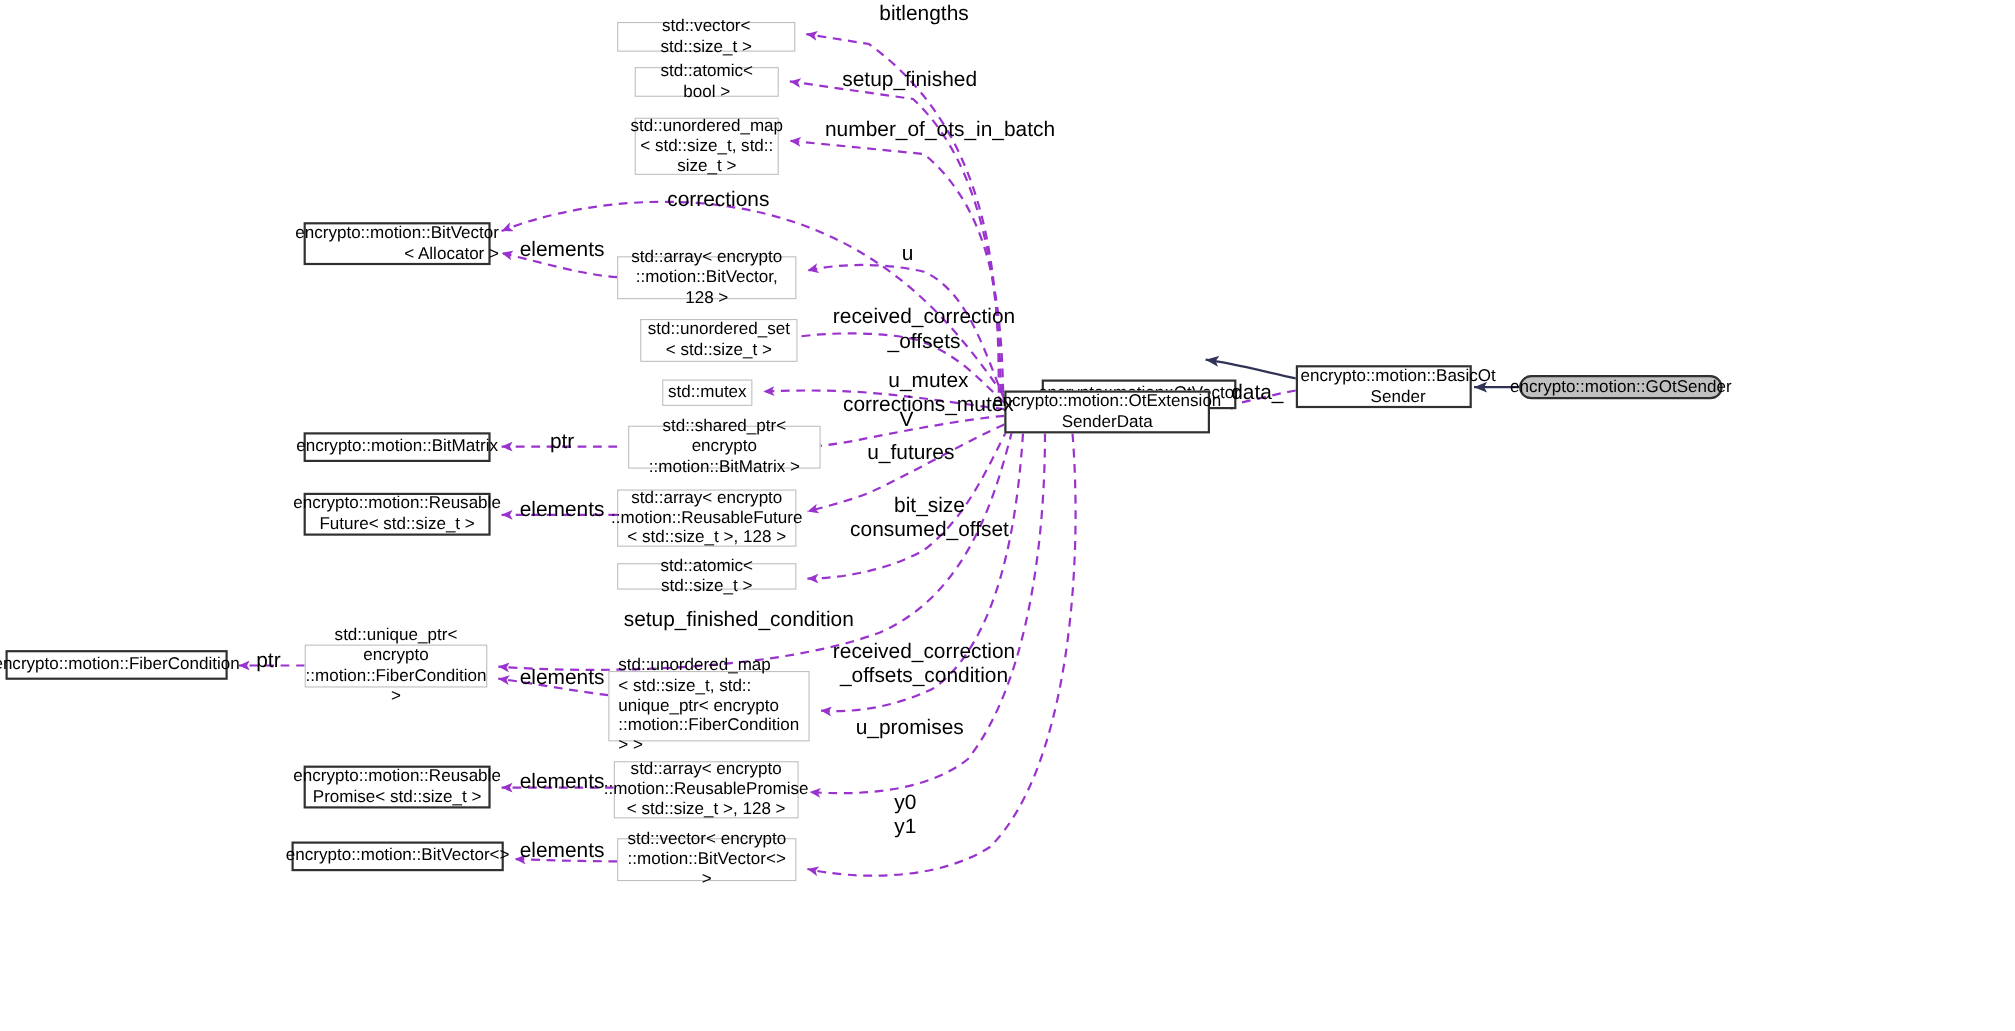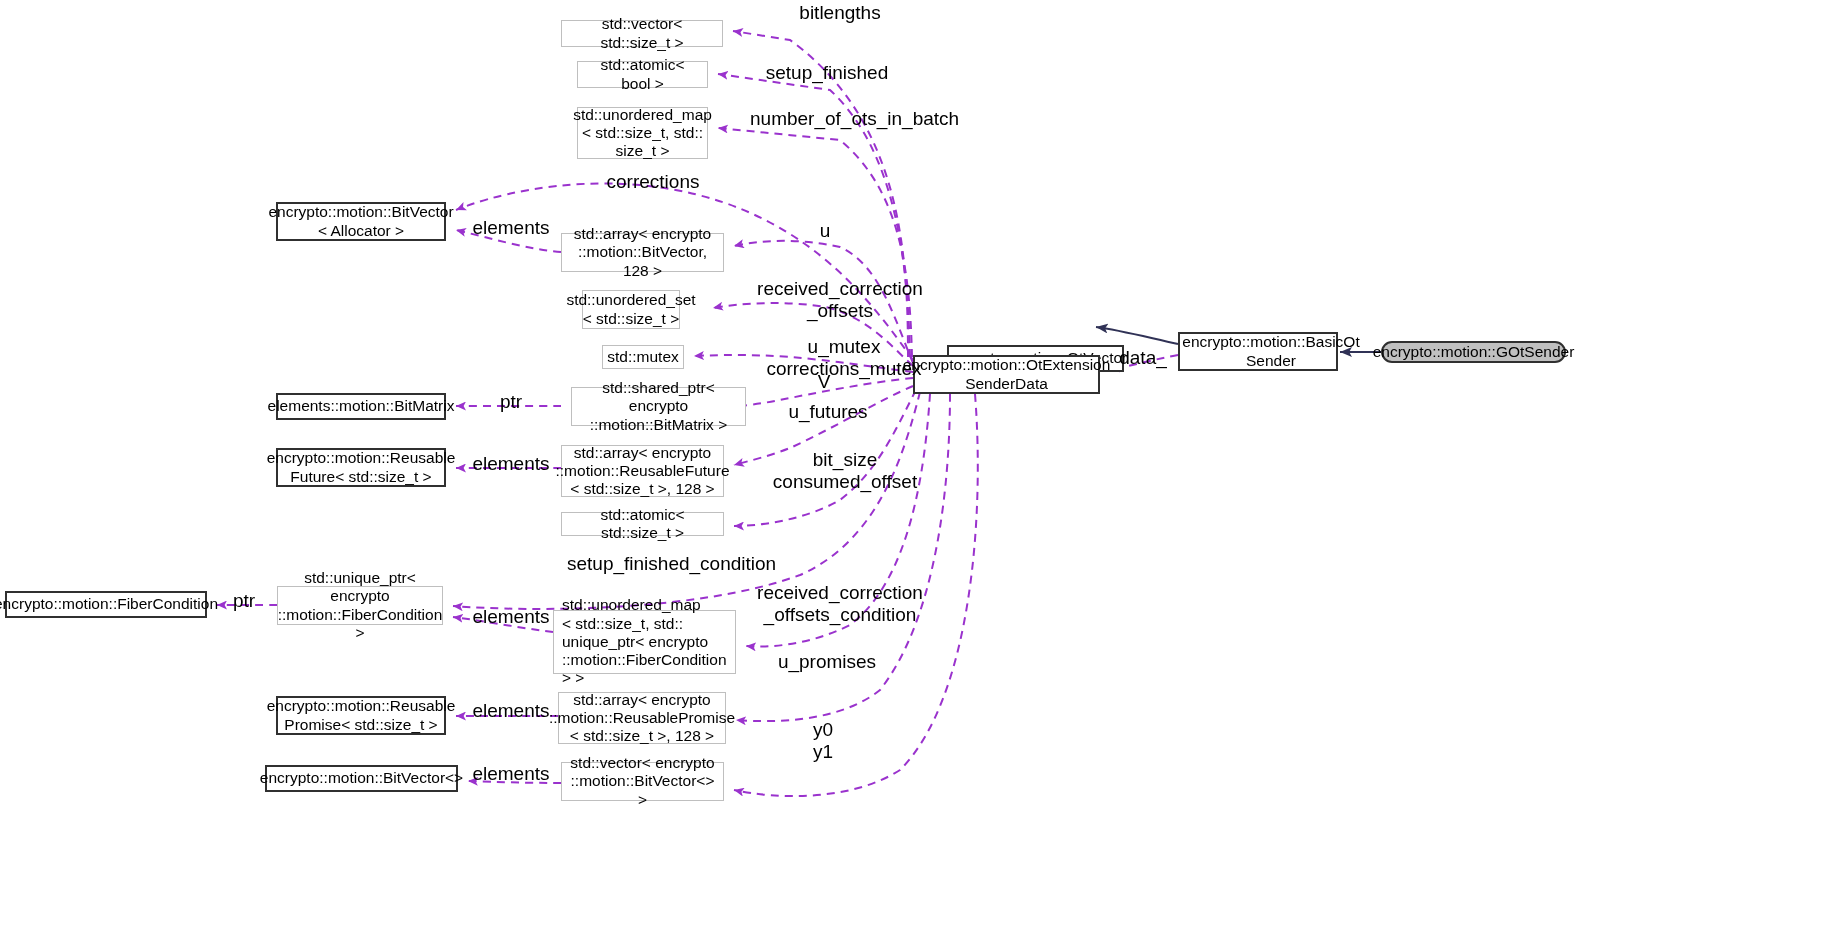--- a/index.html
+++ b/index.html
@@ -120,28 +120,28 @@
 
       <path d="M1381,352 L1340,352"></path>
     </g>
   </svg>
 
   <div class="node thin" style="left:561px;  top:20px;  width:162px; height:27px;">std::vector&lt; std::size_t &gt;</div>
   <div class="node thin" style="left:577px;  top:61px;  width:131px; height:27px;">std::atomic&lt; bool &gt;</div>
   <div class="node thin" style="left:577px;  top:107px; width:131px; height:52px;">std::unordered_map
 &lt; std::size_t, std::
 size_t &gt;</div>
-  <div class="node thick" style="left:276px;  top:202px; width:170px; height:39px;">encrypto::motion::BitVector
+  <div class="node thick" style="left:276px;  top:202px; width:170px; height:39px;text-align:right;">encrypto::motion::BitVector
 &lt; Allocator &gt;</div>
   <div class="node thin" style="left:561px;  top:233px; width:163px; height:39px;">std::array&lt; encrypto
 ::motion::BitVector, 128 &gt;</div>
-  <div class="node thin" style="left:582px;  top:290px; width:98px; height:39px;">std::unordered_set
+  <div class="node thin" style="left:582px;  top:290px; width:143px; height:39px;">std::unordered_set
 &lt; std::size_t &gt;</div>
   <div class="node thin" style="left:602px;  top:345px; width:82px;  height:24px;">std::mutex</div>
-  <div class="node thick" style="left:276px;  top:393px; width:170px; height:27px;">elements::motion::BitMatrix</div>
+  <div class="node thick" style="left:276px;  top:393px; width:170px; height:27px;">encrypto::motion::BitMatrix</div>
   <div class="node thin" style="left:571px;  top:387px; width:175px; height:39px;">std::shared_ptr&lt; encrypto
 ::motion::BitMatrix &gt;</div>
   <div class="node thick" style="left:276px;  top:448px; width:170px; height:39px;">encrypto::motion::Reusable
 Future&lt; std::size_t &gt;</div>
   <div class="node thin" style="left:561px;  top:445px; width:163px; height:52px;">std::array&lt; encrypto
 ::motion::ReusableFuture
 &lt; std::size_t &gt;, 128 &gt;</div>
   <div class="node thin" style="left:561px;  top:512px; width:163px; height:24px;">std::atomic&lt; std::size_t &gt;</div>
   <div class="node thick" style="left:5px;    top:591px; width:202px; height:27px;">encrypto::motion::FiberCondition</div>
   <div class="node thin" style="left:277px;  top:586px; width:166px; height:39px;">std::unique_ptr&lt; encrypto

